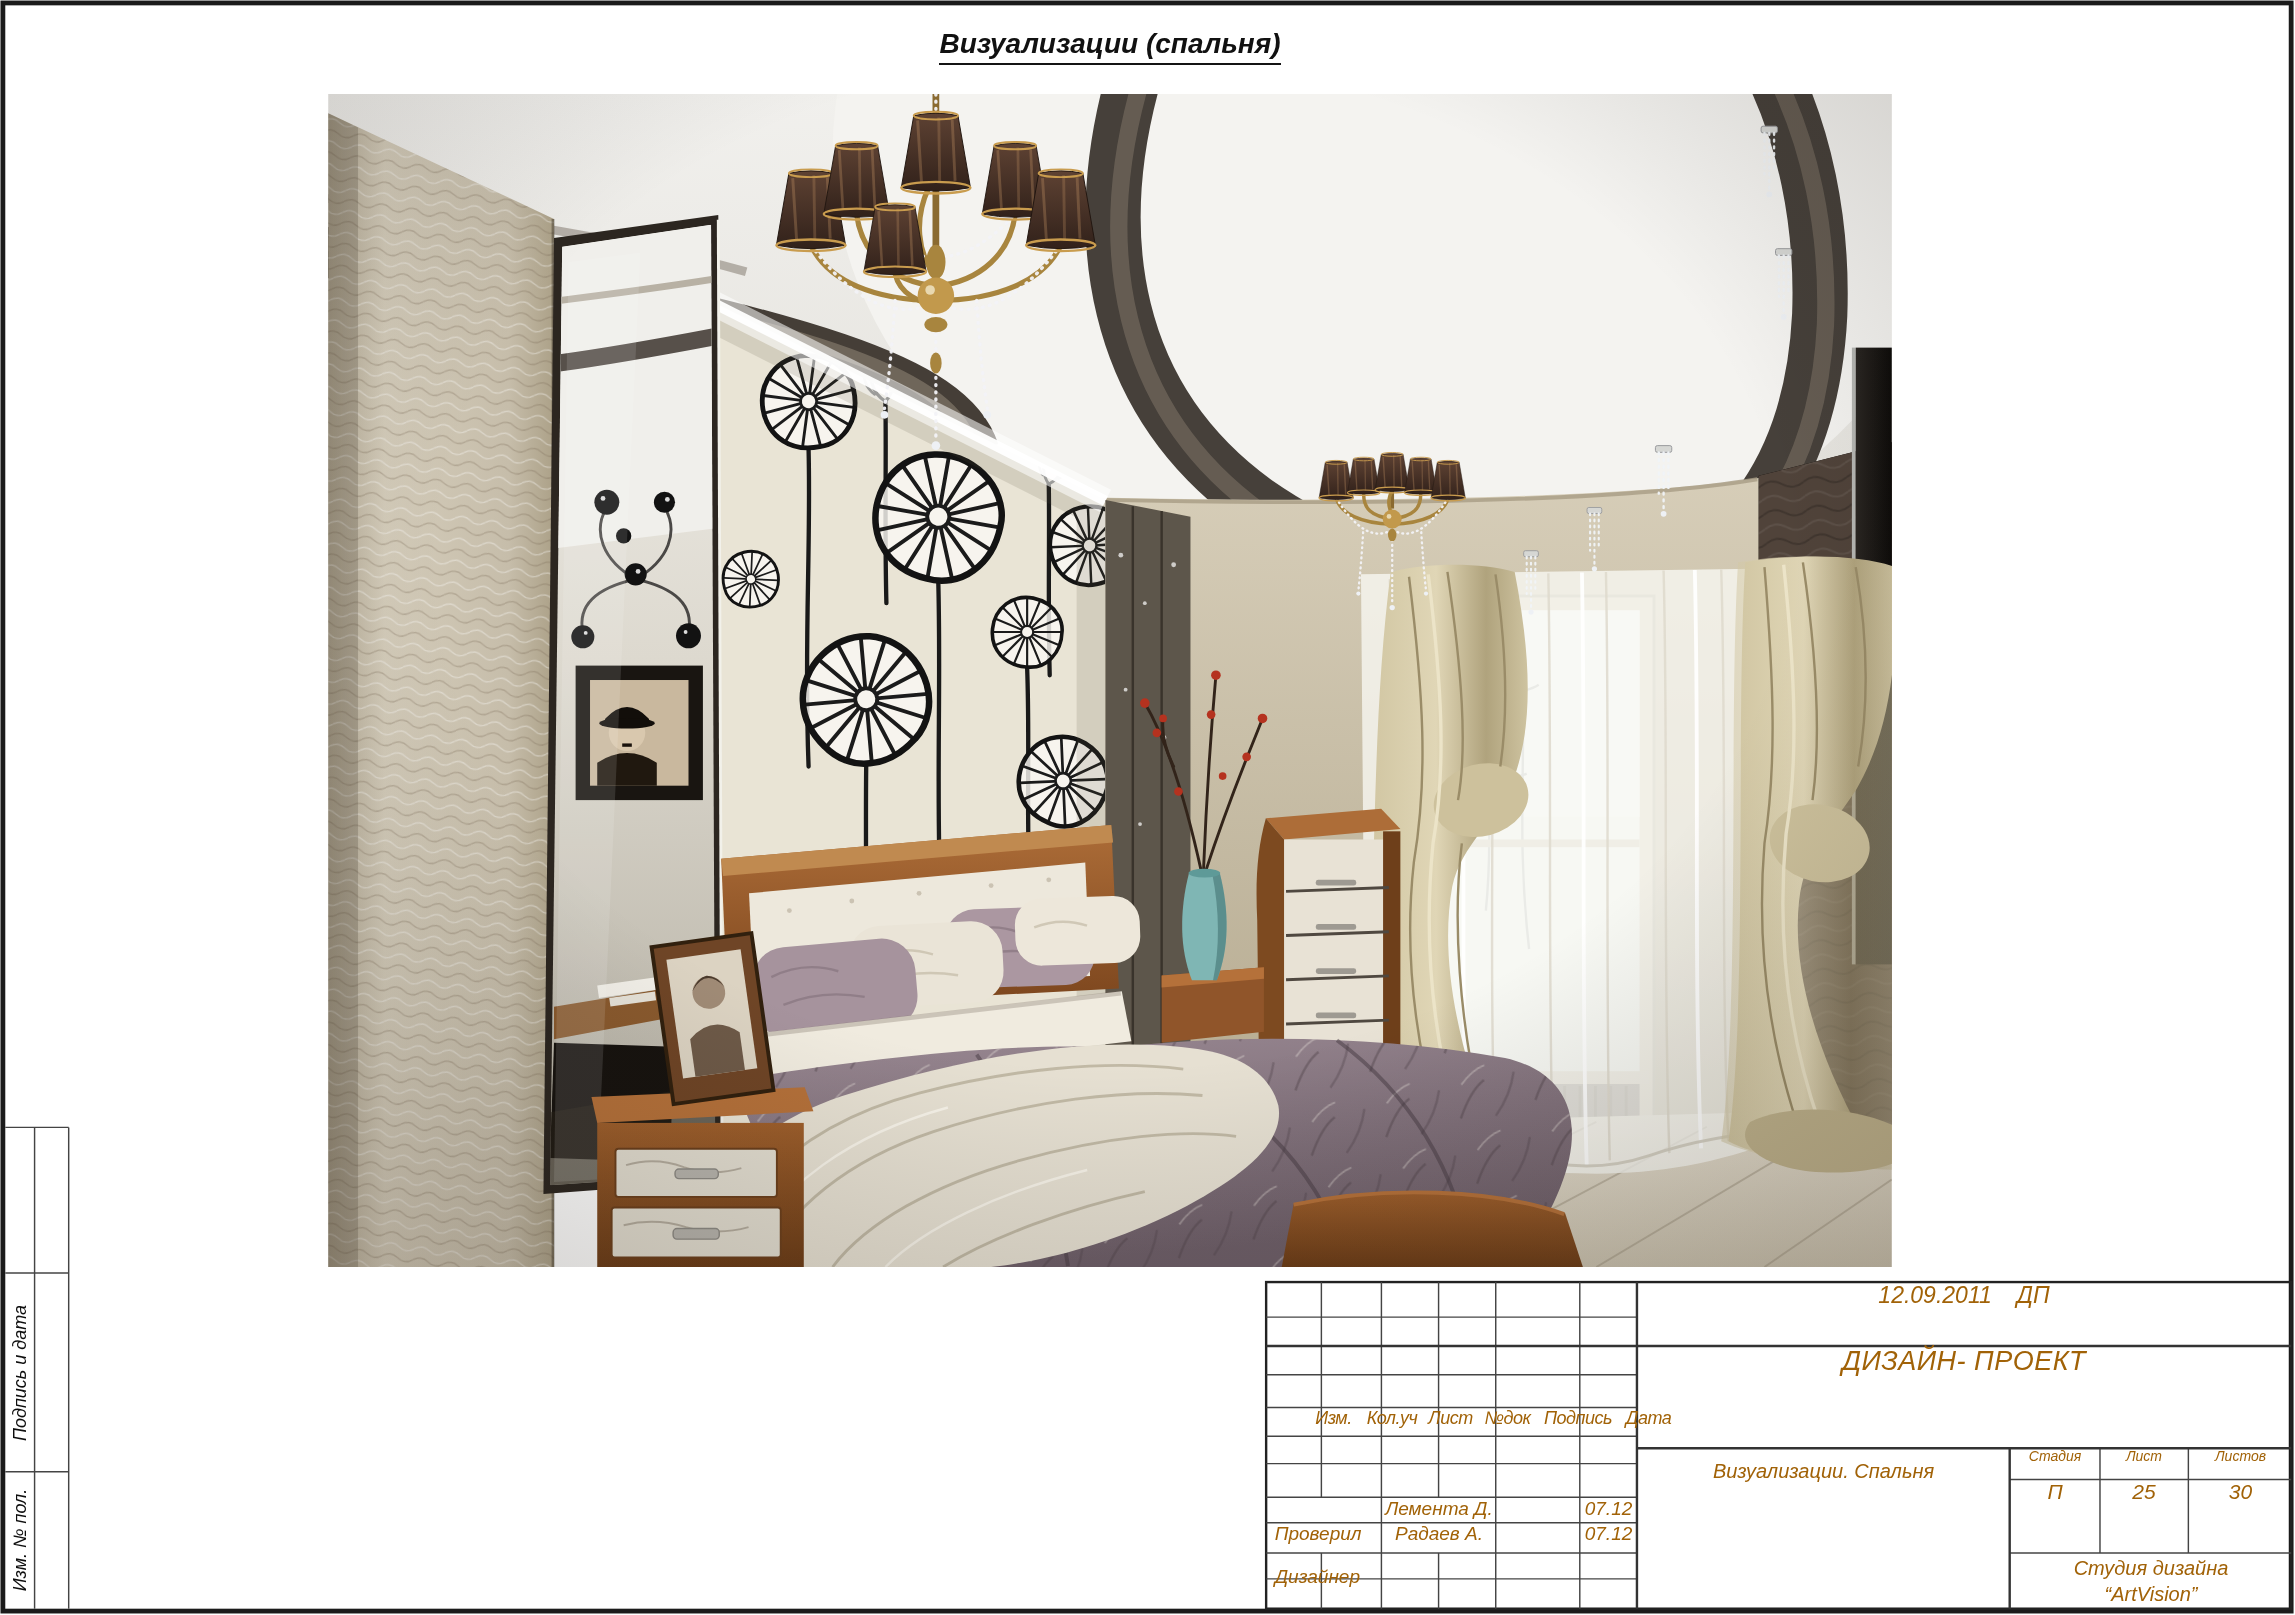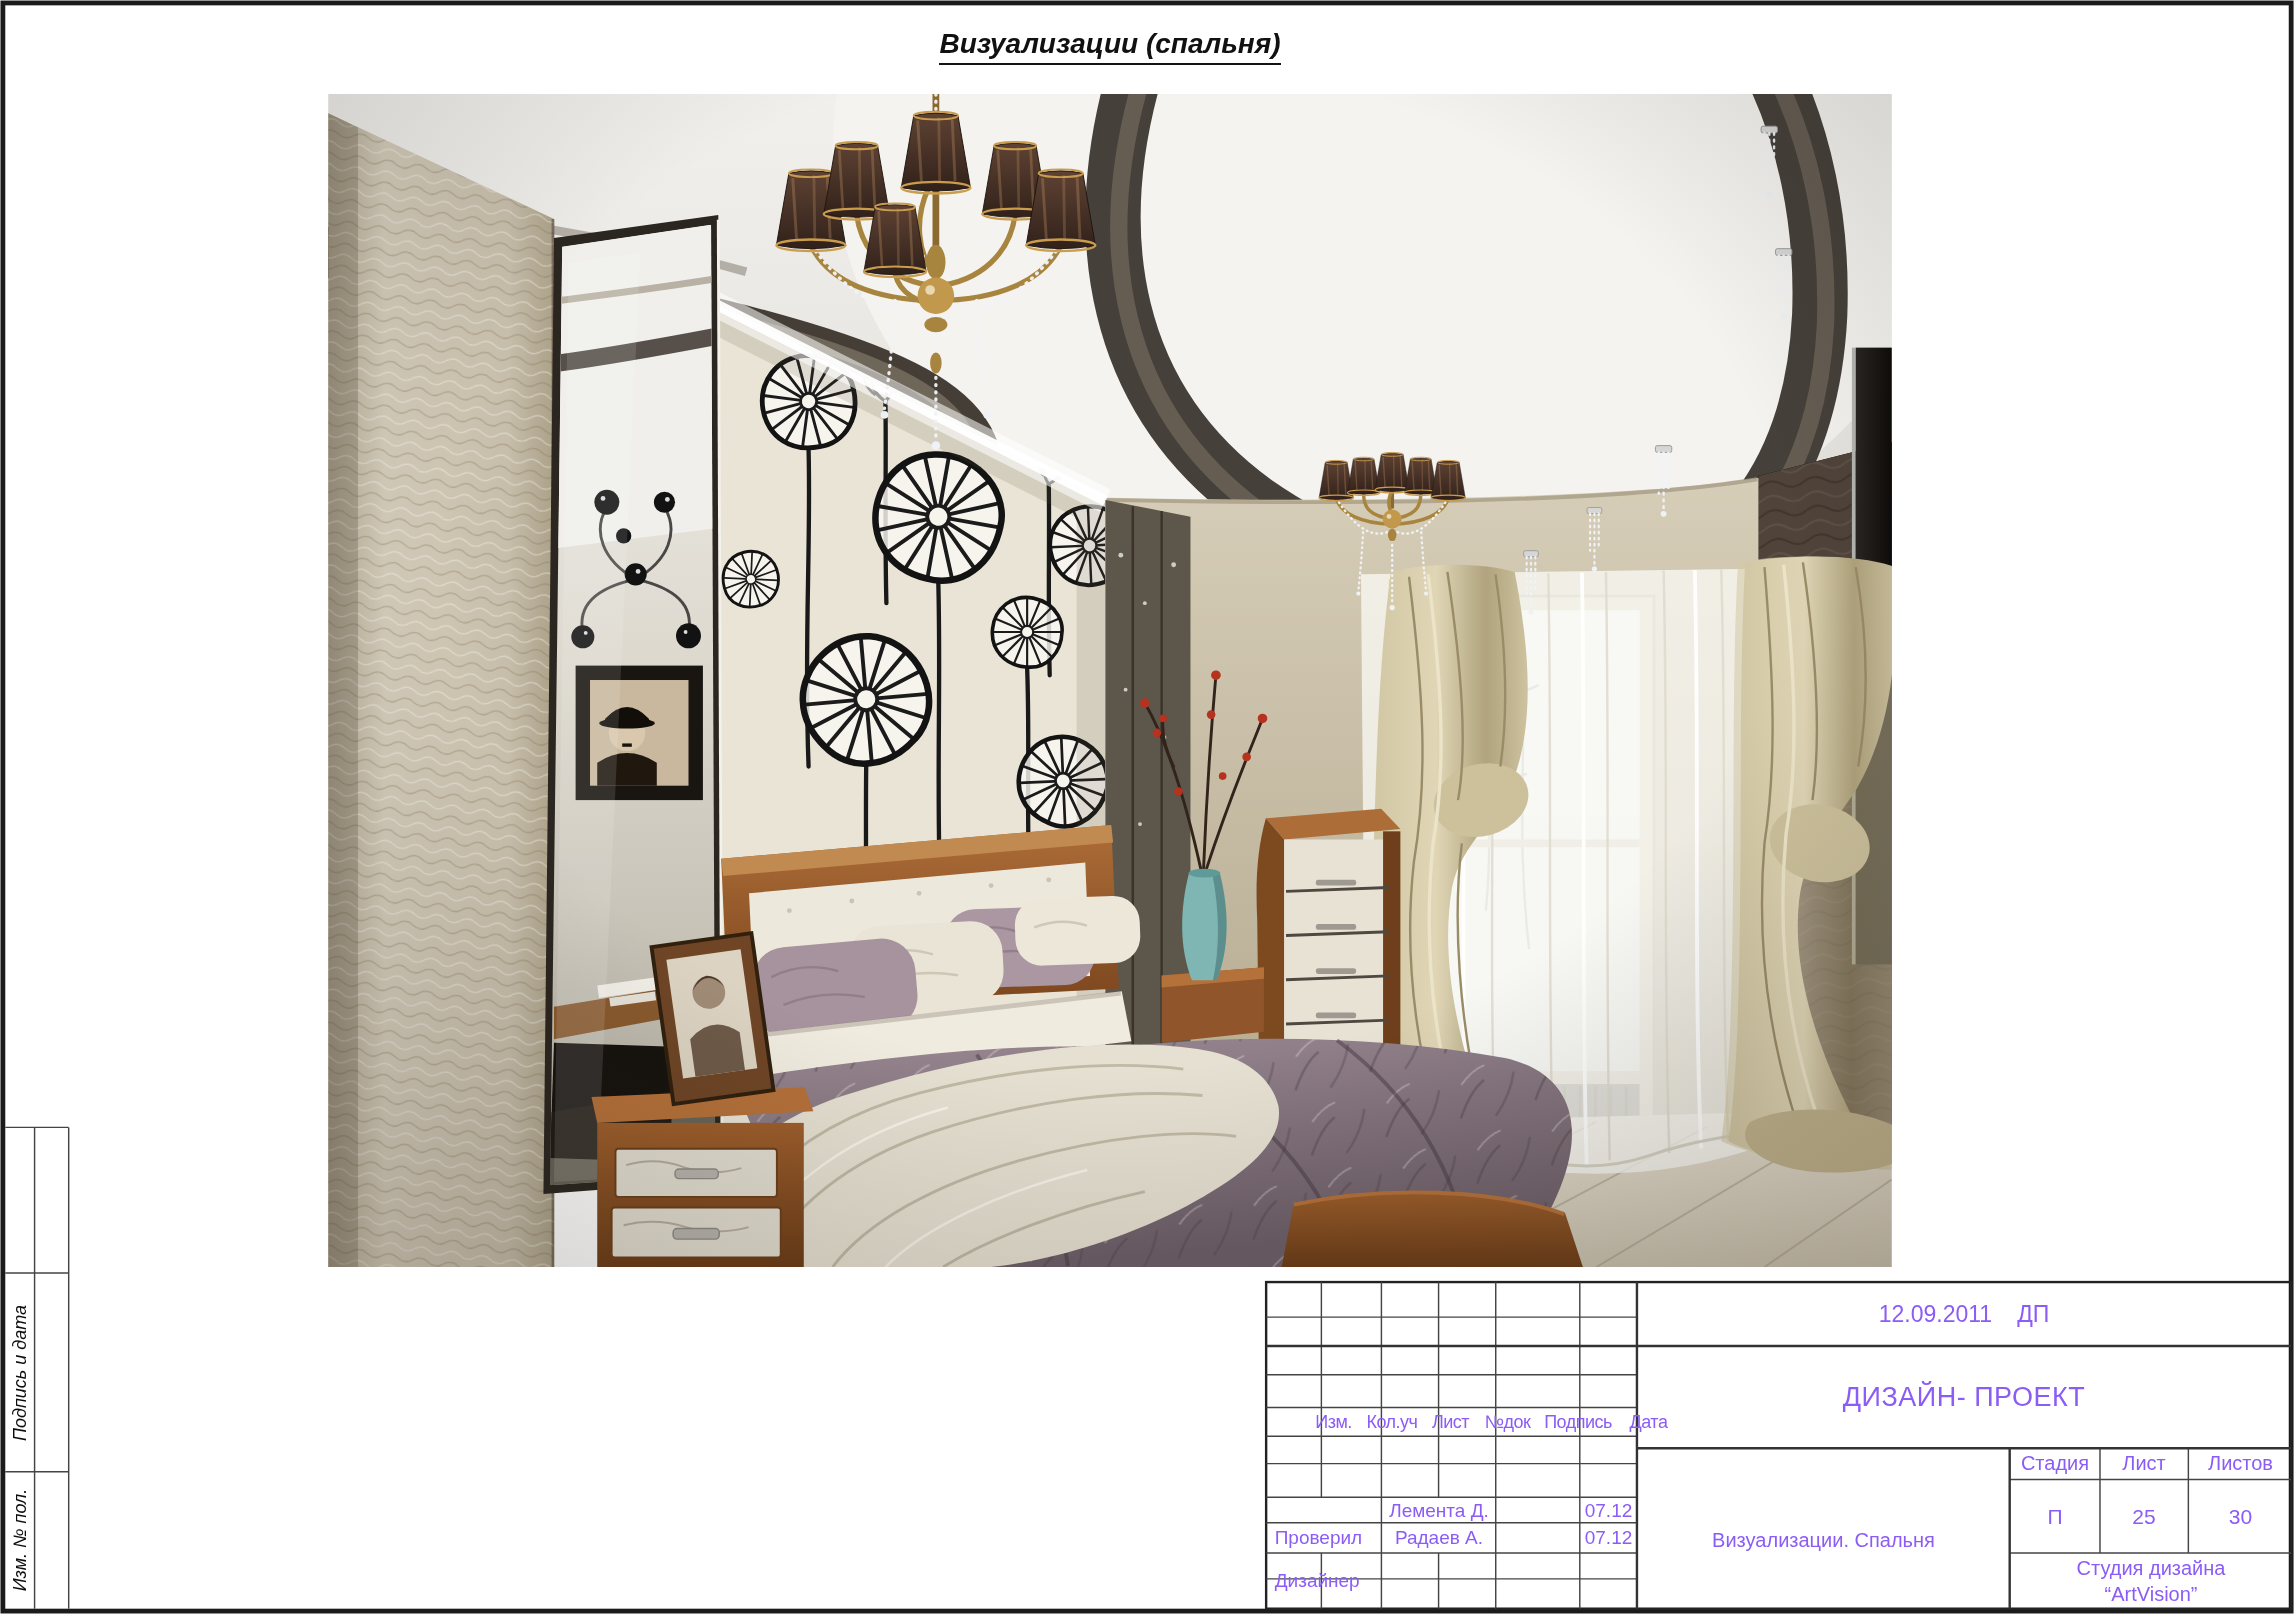--- a/index.html
+++ b/index.html
@@ -8,33 +8,33 @@
     font-family:"Liberation Sans",sans-serif;color:#111;overflow:hidden;
   }
   .abs{position:absolute;}
   .sheet-title{
     position:absolute;left:328px;top:28px;width:1564px;text-align:center;
     font-style:italic;font-weight:700;font-size:28px;letter-spacing:0;
   }
   .sheet-title span{border-bottom:2.9px solid #141414;padding-bottom:4.3px;}
   .render-box{position:absolute;left:328px;top:94px;width:1564px;height:1173px;overflow:hidden;}
   .cell{
-    position:absolute;display:flex;align-items:center;justify-content:center;
-    white-space:nowrap;color:#8b5cf6;
+    position:absolute;display:flex;justify-content:center;
+    font-style:italic;white-space:nowrap;color:#a16207;
   }
   .cell.left{justify-content:flex-start;padding-left:6.7px;box-sizing:border-box;}
   .rot{
     position:absolute;transform:translate(-50%,-50%) rotate(-90deg);
     font-style:italic;font-size:18px;white-space:nowrap;color:#0e0e0e;
   }
   .hdr{font-size:18px;letter-spacing:-0.5px;margin-left:40px;}
   .sig{font-size:19px;}
   .big{font-size:23px;}
   .proj{font-size:27px;letter-spacing:0.5px;}
-  .stage{font-size:20px;}
+  .stage{font-size:14px;}
   .stageval{font-size:21px;}
   .stitle{font-size:20px;margin-top:12px;}
   .studio{font-size:20px;line-height:1.3;text-align:center;flex-direction:column;}
 </style>
 </head>
 <body>
 
 <div class="sheet-title">
   <span>Визуализации (спальня)</span>
 </div>

